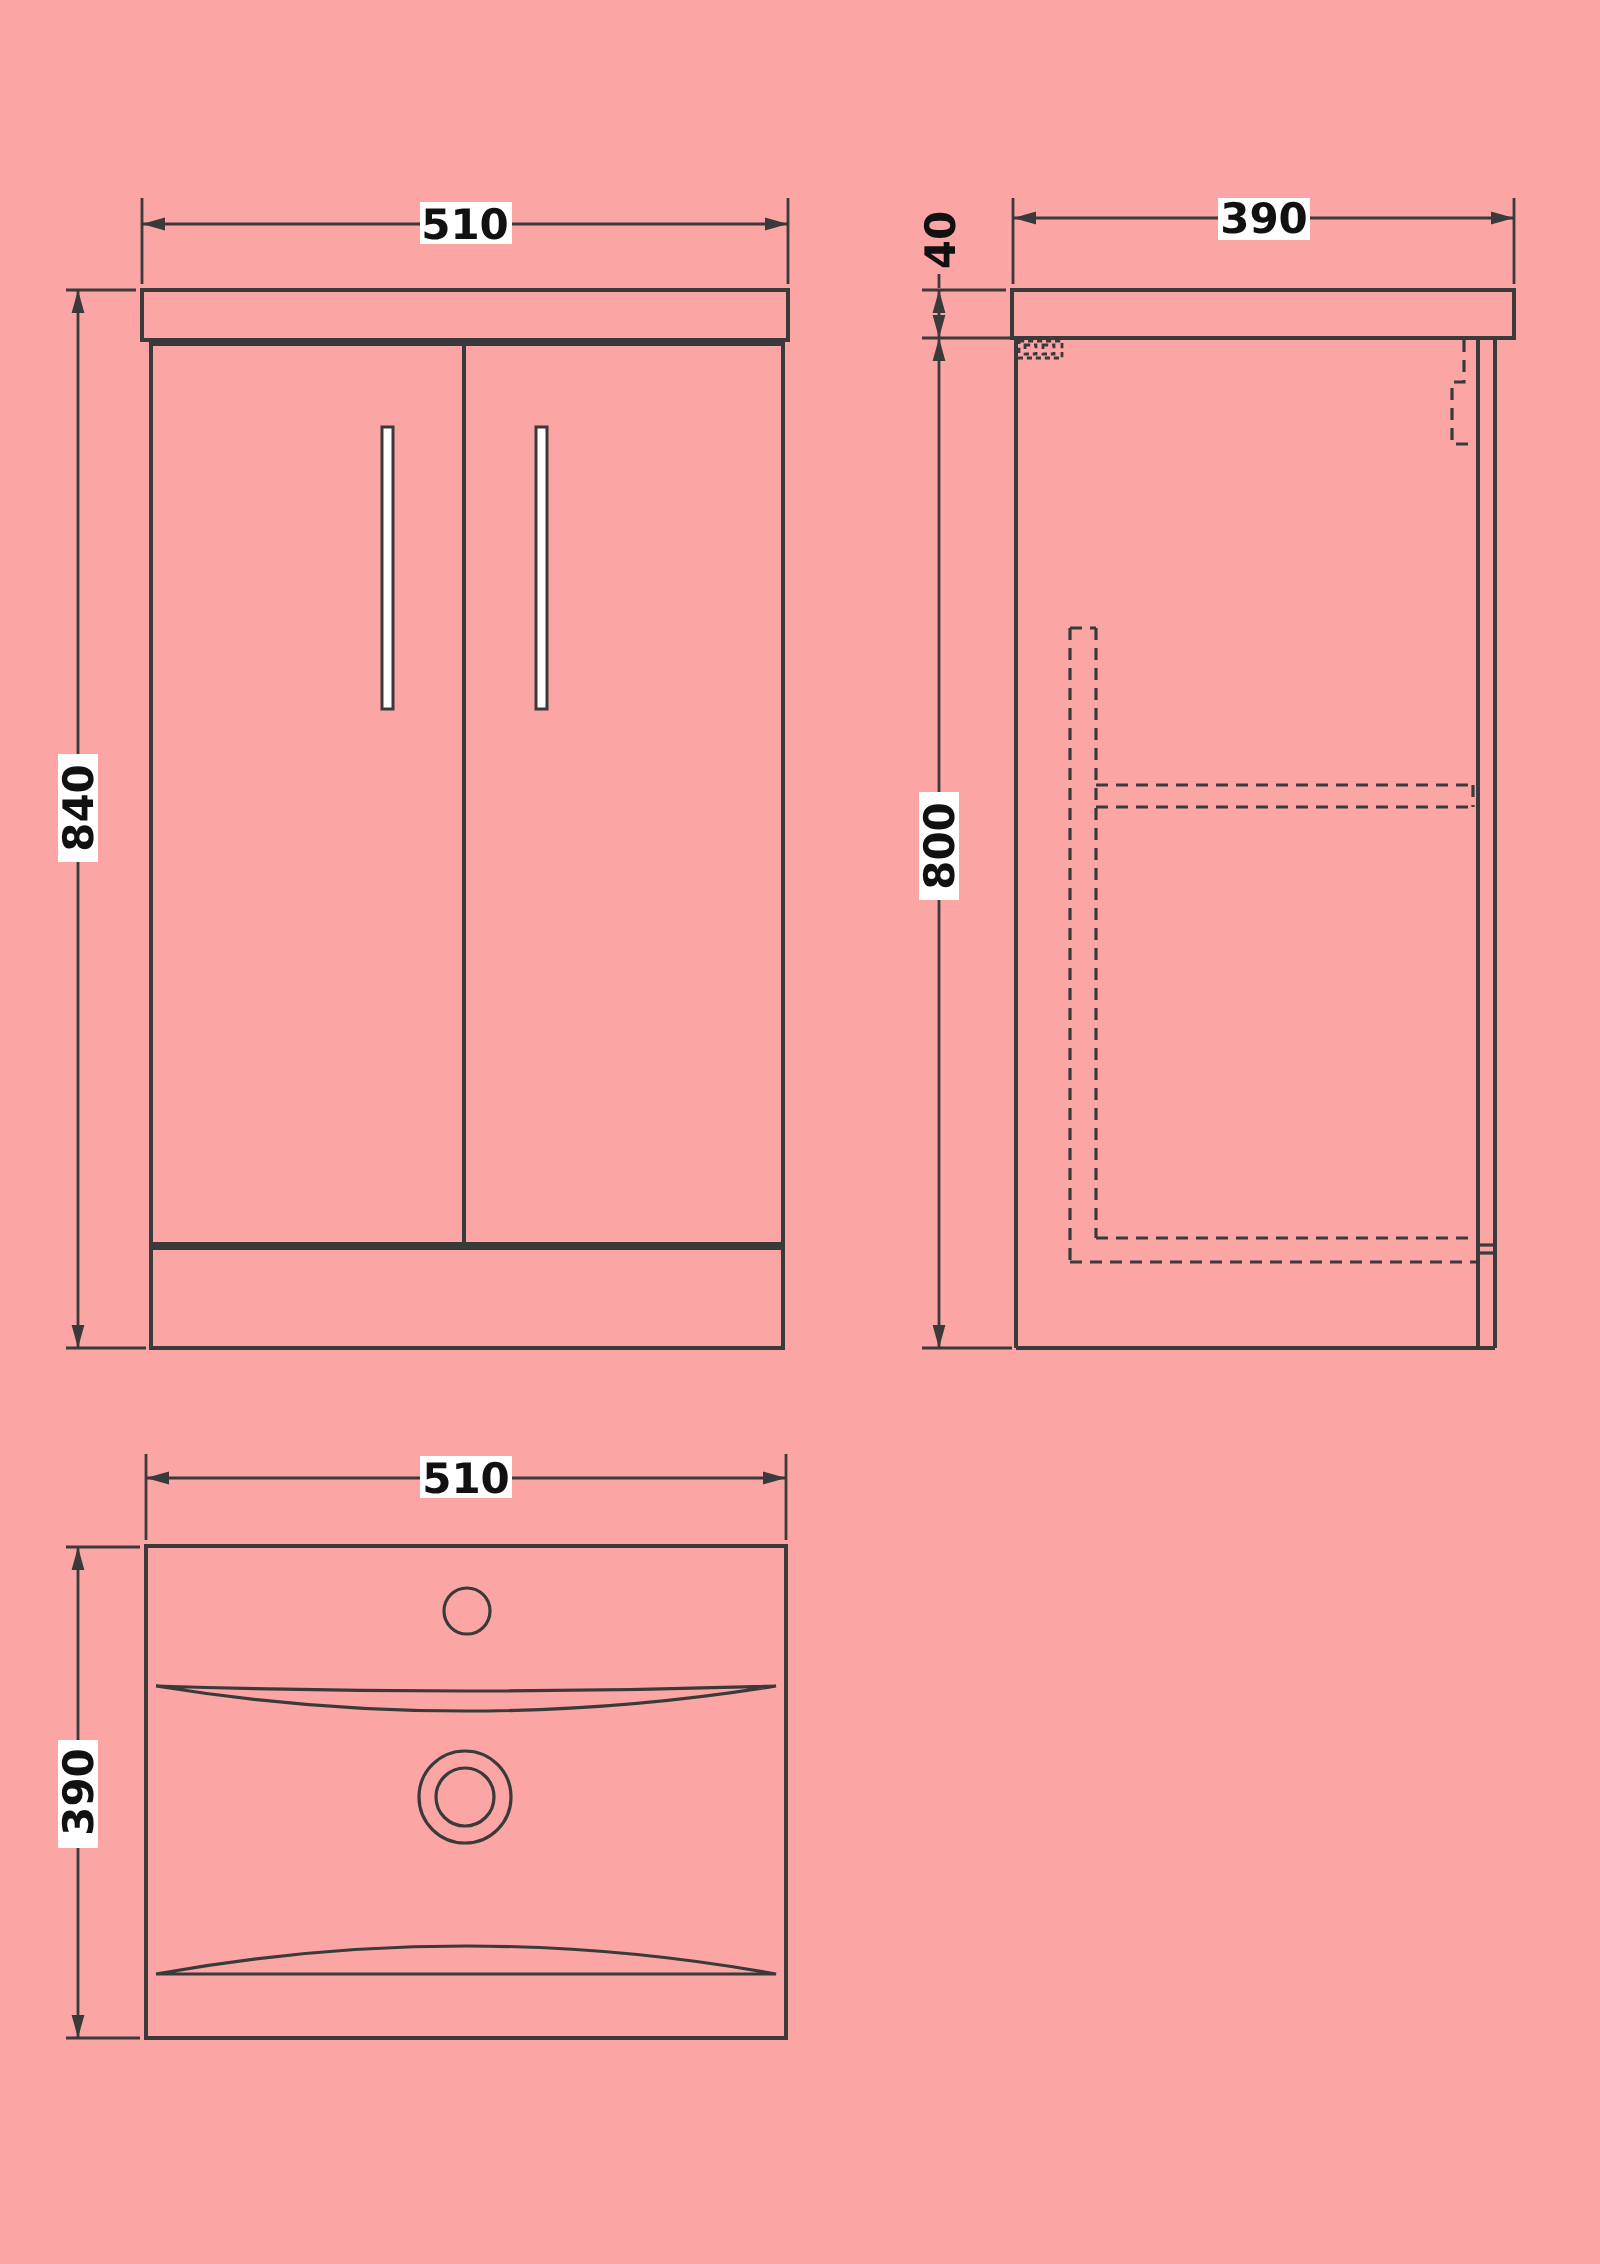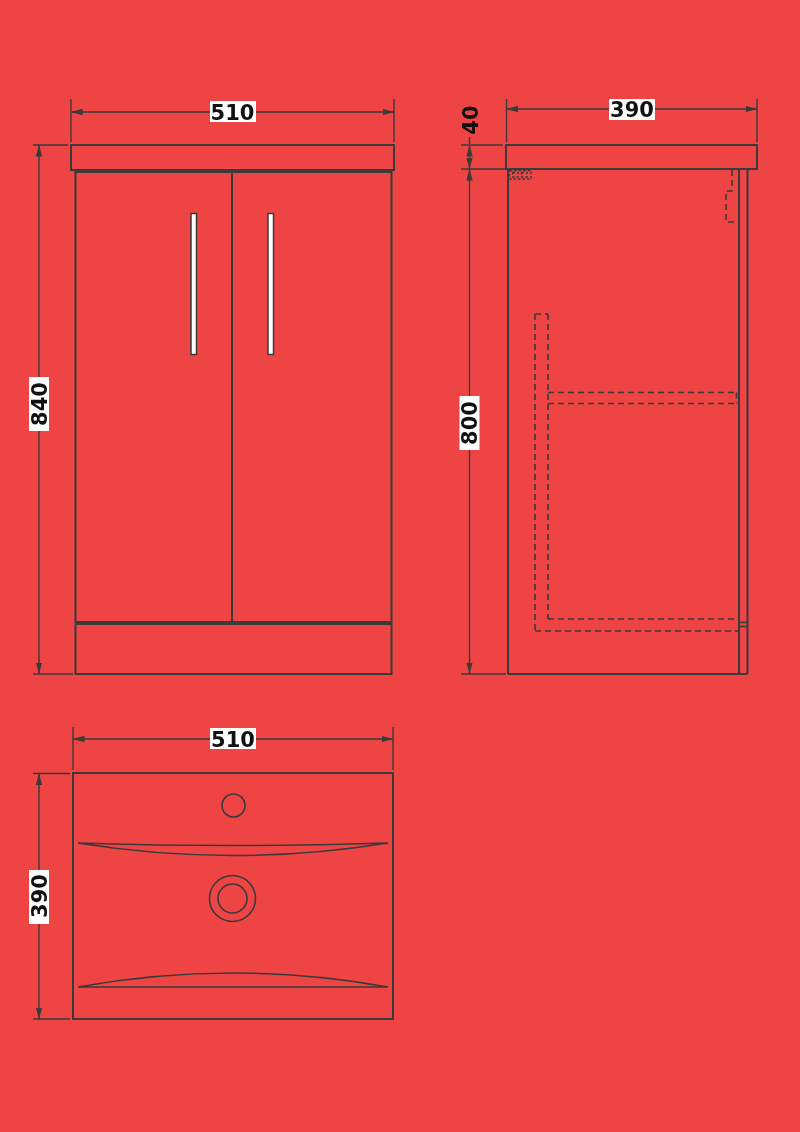--- a/index.html
+++ b/index.html
@@ -1,16 +1,16 @@
 <!DOCTYPE html>
 <html><head>
 <meta charset="utf-8">
 <style>
   html,body{margin:0;padding:0;background:#ffffff;}
-  .canvas{position:relative;width:800px;height:1132px;background:#ef4444;overflow:hidden;}
+  .canvas{position:relative;width:800px;height:1132px;background:#fca5a5;overflow:hidden;}
   svg{display:block;}
   .outline{fill:none;stroke:#3a3a3a;stroke-width:2;}
   .thin{fill:none;stroke:#3a3a3a;stroke-width:1.6;}
   .handle{fill:#ffffff;stroke:#3a3a3a;stroke-width:1.5;}
   .dim{fill:none;stroke:#3a3a3a;stroke-width:1.4;}
   .dash{fill:none;stroke:#3a3a3a;stroke-width:1.6;stroke-dasharray:6 4;}
   .dash2{fill:none;stroke:#3a3a3a;stroke-width:1.4;stroke-dasharray:2.6 1.9;}
   .lbl{font-family:"DejaVu Sans","Liberation Sans",sans-serif;font-weight:bold;font-size:21px;fill:#111111;}
   .textbg{fill:#ffffff;stroke:none;}
 </style>

